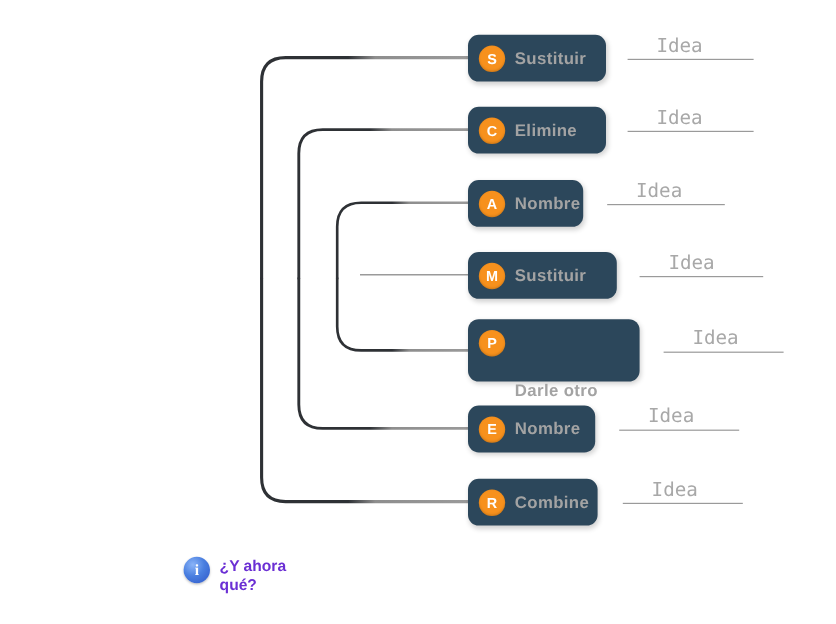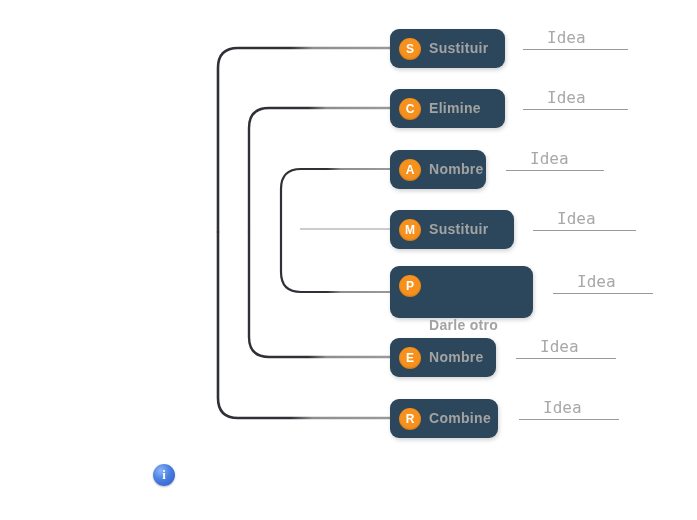--- a/index.html
+++ b/index.html
@@ -233,15 +233,16 @@
     <span class="badge">R</span>
     <span class="node-label">Combine</span>
   </div>
   <div class="idea" style="left:543px; top:398px; width:34px; height:22px;">
     <span class="idea-line" style="width:100px;"></span>
     <span class="idea-label">Idea</span>
   </div>
 
   <div class="note">
     <span class="note-icon">i</span>
+    <span class="note-label">¿Y ahora qué?</span>
   </div>
 
 </div>
 
 </body></html>

